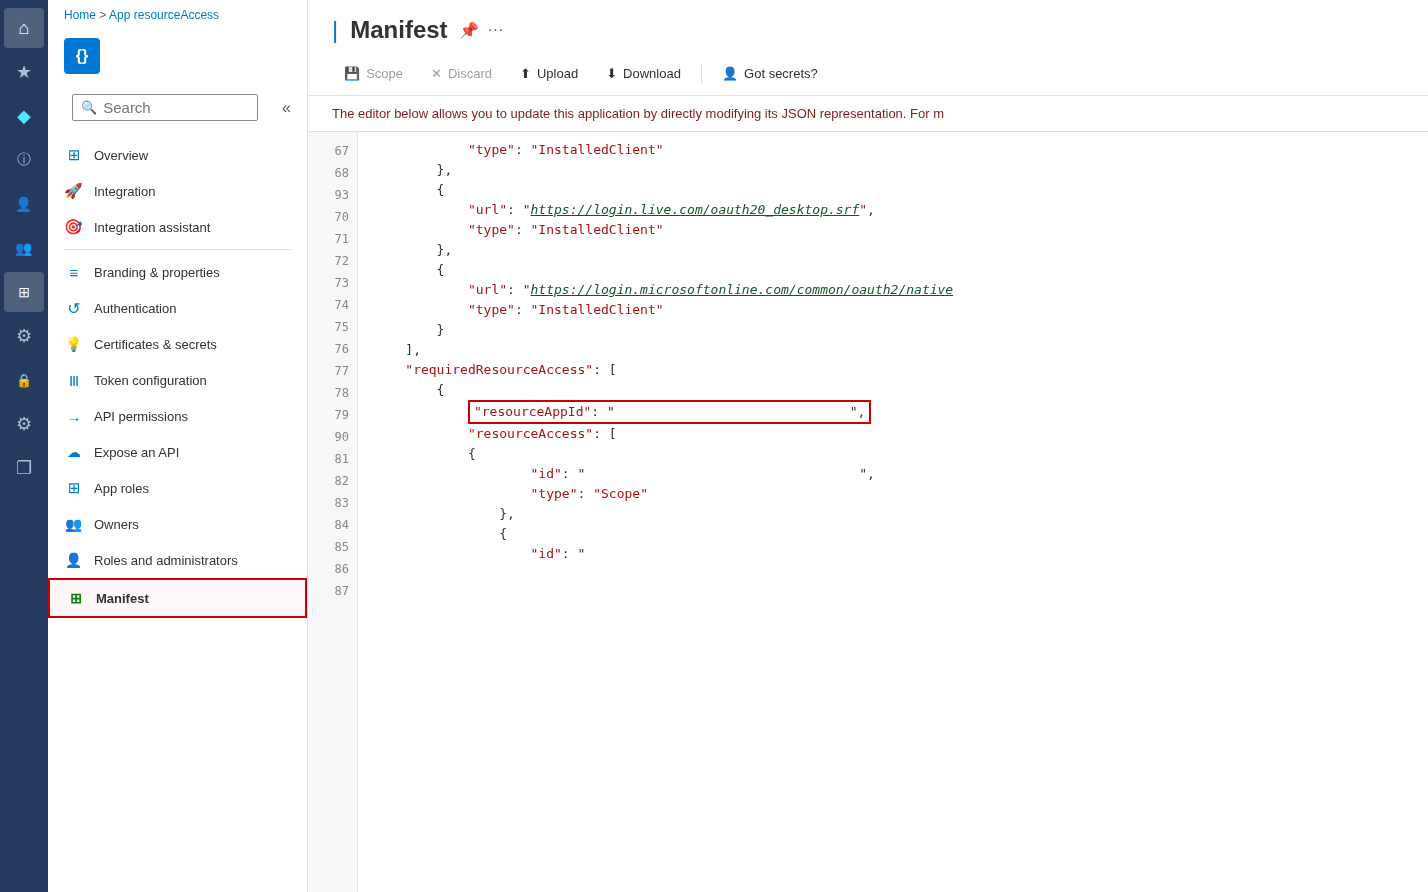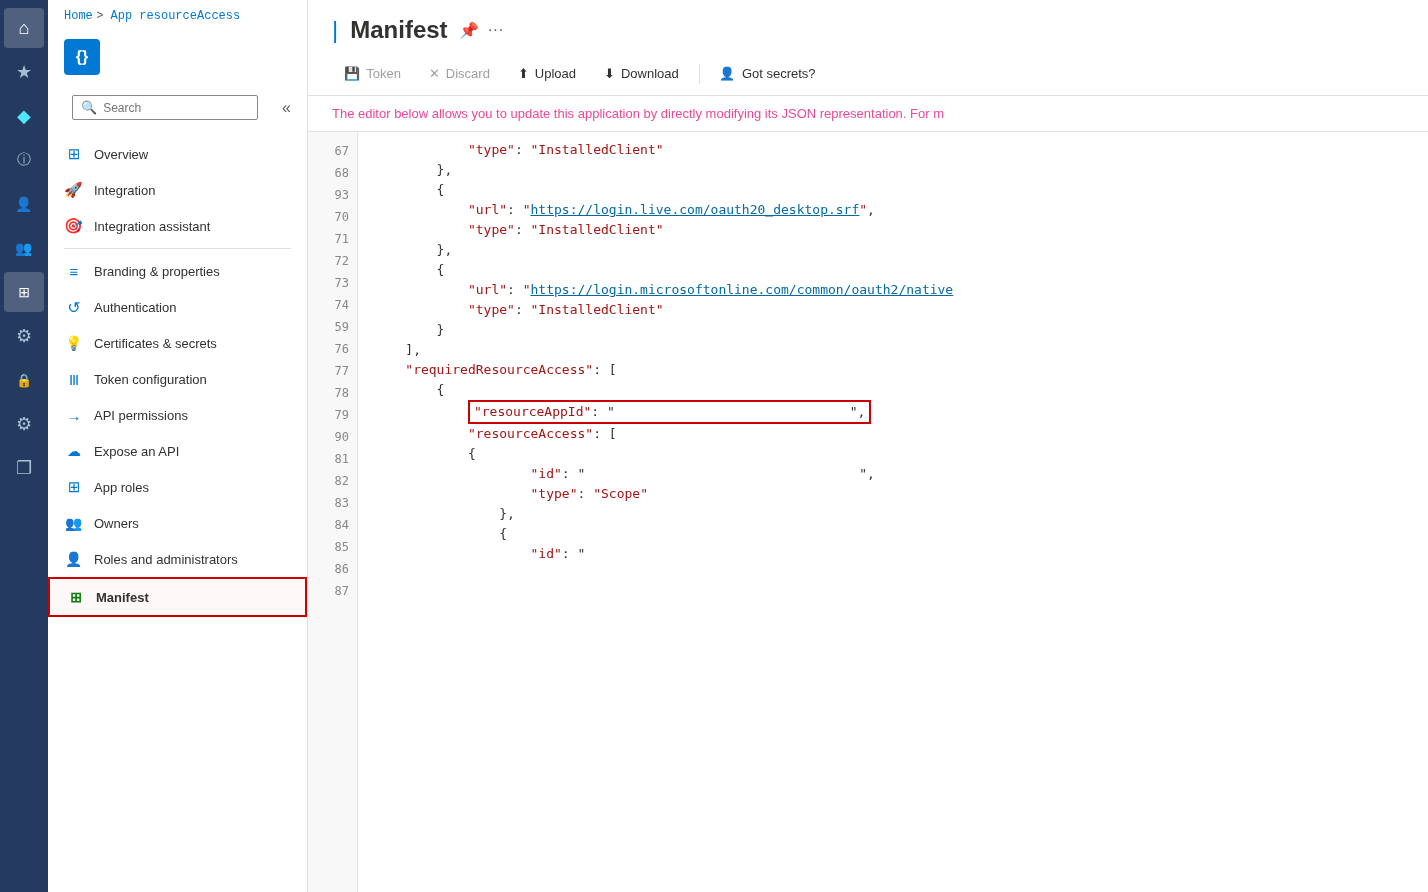--- a/index.html
+++ b/index.html
@@ -56,35 +56,35 @@
       justify-content: center;
       font-size: 16px;
       font-weight: bold;
       border-radius: 4px;
     }
     .breadcrumb {
       font-size: 12px;
       color: #0078d4;
       padding: 8px 16px 4px;
     }
-    .breadcrumb span { color: #605e5c; font-family: Liberation Mono, monospace; }
+    .breadcrumb span { color: #605e5c; }
 
     .search-box {
       margin: 8px 16px;
       display: flex;
       align-items: center;
       border: 1px solid #8a8886;
       border-radius: 2px;
       padding: 4px 8px;
       gap: 6px;
     }
     .search-box input {
       border: none;
       outline: none;
-      font-size: 12px;
+      font-size: 15px;
       width: 100%;
       color: #323130;
     }
     .search-icon { color: #605e5c; font-size: 13px; }
 
     .collapse-btn {
       margin-left: auto;
       color: #605e5c;
       cursor: pointer;
       font-size: 16px;
@@ -160,21 +160,21 @@
       color: #323130;
       font-size: 13px;
       border-radius: 2px;
     }
     .toolbar-btn.disabled { color: #a19f9d; cursor: default; }
     .toolbar-separator { width: 1px; height: 20px; background: #e0e0e0; margin: 0 4px; }
 
     .description-bar {
       padding: 10px 24px;
       font-size: 13px;
-      color: #ec4899;
+      color: #7f1d1d;
       border-bottom: 1px solid #e0e0e0;
     }
 
     .editor-area {
       flex: 1;
       display: flex;
       overflow: hidden;
     }
     .line-numbers {
       width: 50px;
@@ -193,21 +193,21 @@
     .code-content {
       flex: 1;
       padding: 8px 16px;
       font-family: 'Consolas', monospace;
       font-size: 13px;
       overflow: auto;
       line-height: 20px;
     }
     .code-line { display: flex; align-items: flex-start; min-height: 20px; white-space: pre; }
     .code-string { color: #a31515; }
-    .code-url { color: #0369a1; text-decoration: underline; }
+    .code-url { color: #14532d; text-decoration: underline; font-style: italic; }
     .code-plain { color: #323130; }
   </style>
 </head>
 <body>
 
 <div class="icon-bar">
   <div class="icon-bar-item active">⌂</div>
   <div class="icon-bar-item">★</div>
   <div class="icon-bar-item highlight">◆</div>
   <div class="icon-bar-item" style="font-size:14px;">ⓘ</div>
@@ -305,21 +305,21 @@
     </h1>
     <div class="title-actions">
       <span style="cursor:pointer;font-size:16px;">📌</span>
       <span style="cursor:pointer;font-size:16px;">···</span>
     </div>
   </div>
 
   <div class="toolbar">
     <button class="toolbar-btn disabled">
       <span>💾</span>
-      <span>Token</span>
+      <span>Scope</span>
     </button>
     <button class="toolbar-btn disabled">
       <span>✕</span>
       <span>Discard</span>
     </button>
     <button class="toolbar-btn">
       <span>⬆</span>
       <span>Upload</span>
     </button>
     <button class="toolbar-btn">
@@ -340,21 +340,21 @@
   <div class="editor-area">
     <div class="line-numbers">
       <div>67</div>
       <div>68</div>
       <div>93</div>
       <div>70</div>
       <div>71</div>
       <div>72</div>
       <div>73</div>
       <div>74</div>
-      <div>59</div>
+      <div>75</div>
       <div>76</div>
       <div>77</div>
       <div>78</div>
       <div>79</div>
       <div>90</div>
       <div>81</div>
       <div>82</div>
       <div>83</div>
       <div>84</div>
       <div>85</div>

